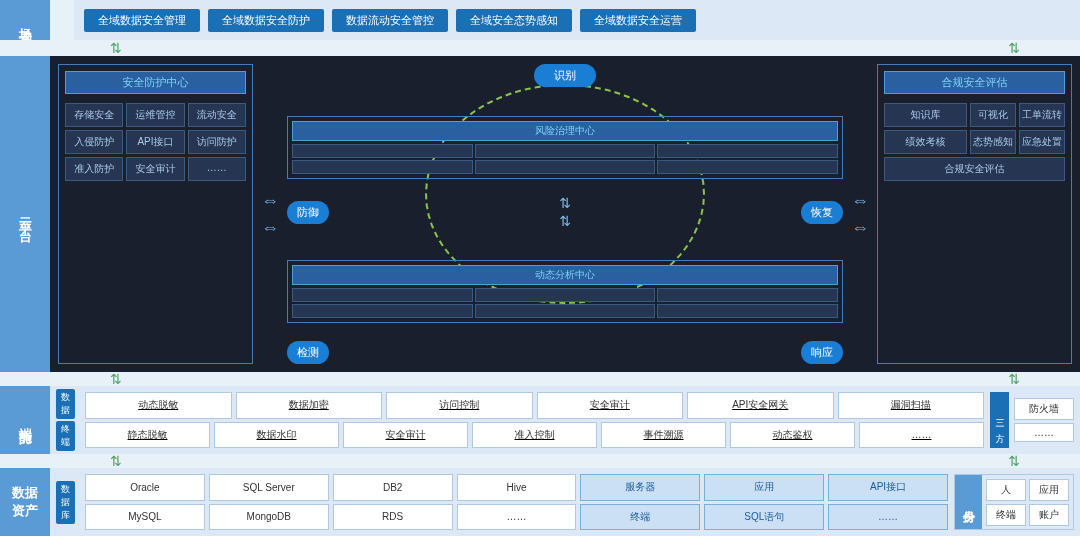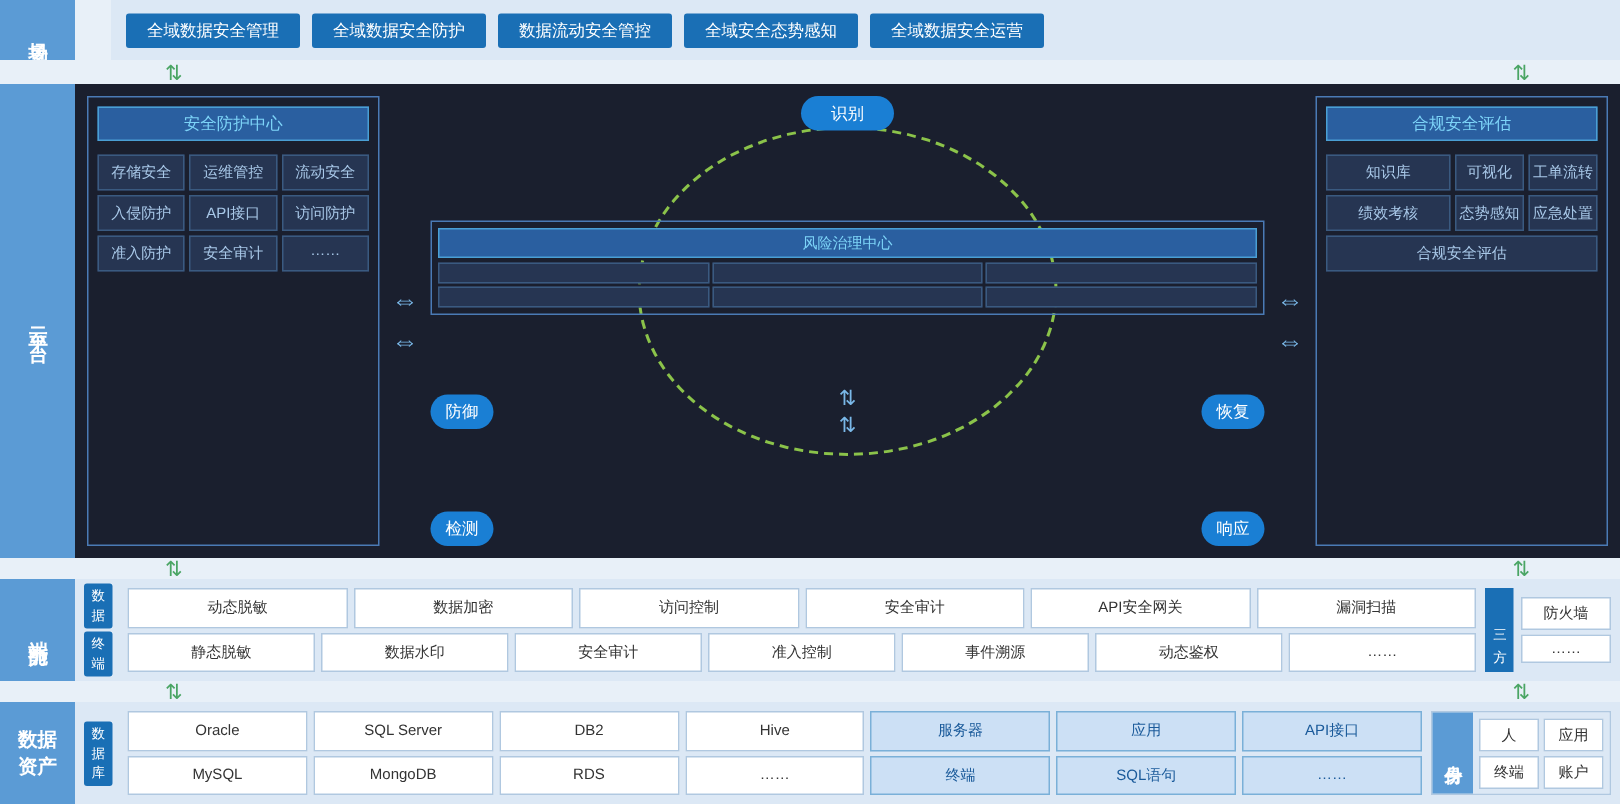--- a/index.html
+++ b/index.html
@@ -305,20 +305,21 @@
       flex: 1;
       display: flex;
       flex-direction: column;
       gap: 3px;
     }
 
     .endpoint-row-items {
       display: flex;
       gap: 4px;
       flex: 1;
+      text-decoration: underline;
     }
 
     .endpoint-cell {
       background: white;
       border: 1px solid #b0c8e0;
       color: #333;
       text-align: center;
       padding: 3px 8px;
       font-size: 10px;
       flex: 1;
@@ -509,20 +510,31 @@
 
         <div style="display:flex;justify-content:space-between;width:100%;align-items:center;z-index:3;margin-top:-10px;">
           <div class="side-badge">防御</div>
           <div style="display:flex;flex-direction:column;align-items:center;gap:2px;">
             <div style="color:#7ab8e8;font-size:14px;">⇅</div>
             <div style="color:#7ab8e8;font-size:14px;">⇅</div>
           </div>
           <div class="side-badge">恢复</div>
         </div>
 
+        <div class="dynamic-center" style="z-index:2;">
+          <div class="dynamic-title">动态分析中心</div>
+          <div class="risk-grid">
+            <div class="risk-cell"></div>
+            <div class="risk-cell"></div>
+            <div class="risk-cell"></div>
+            <div class="risk-cell"></div>
+            <div class="risk-cell"></div>
+            <div class="risk-cell"></div>
+          </div>
+        </div>
 
         <div style="display:flex;justify-content:space-between;width:100%;z-index:3;margin-top:-8px;">
           <div class="side-badge">检测</div>
           <div class="side-badge">响应</div>
         </div>
       </div>
 
       <div style="display:flex;flex-direction:column;justify-content:center;gap:6px;align-items:center;">
         <div style="color:#7ab8e8;font-size:18px;">⇔</div>
         <div style="color:#7ab8e8;font-size:18px;">⇔</div>

